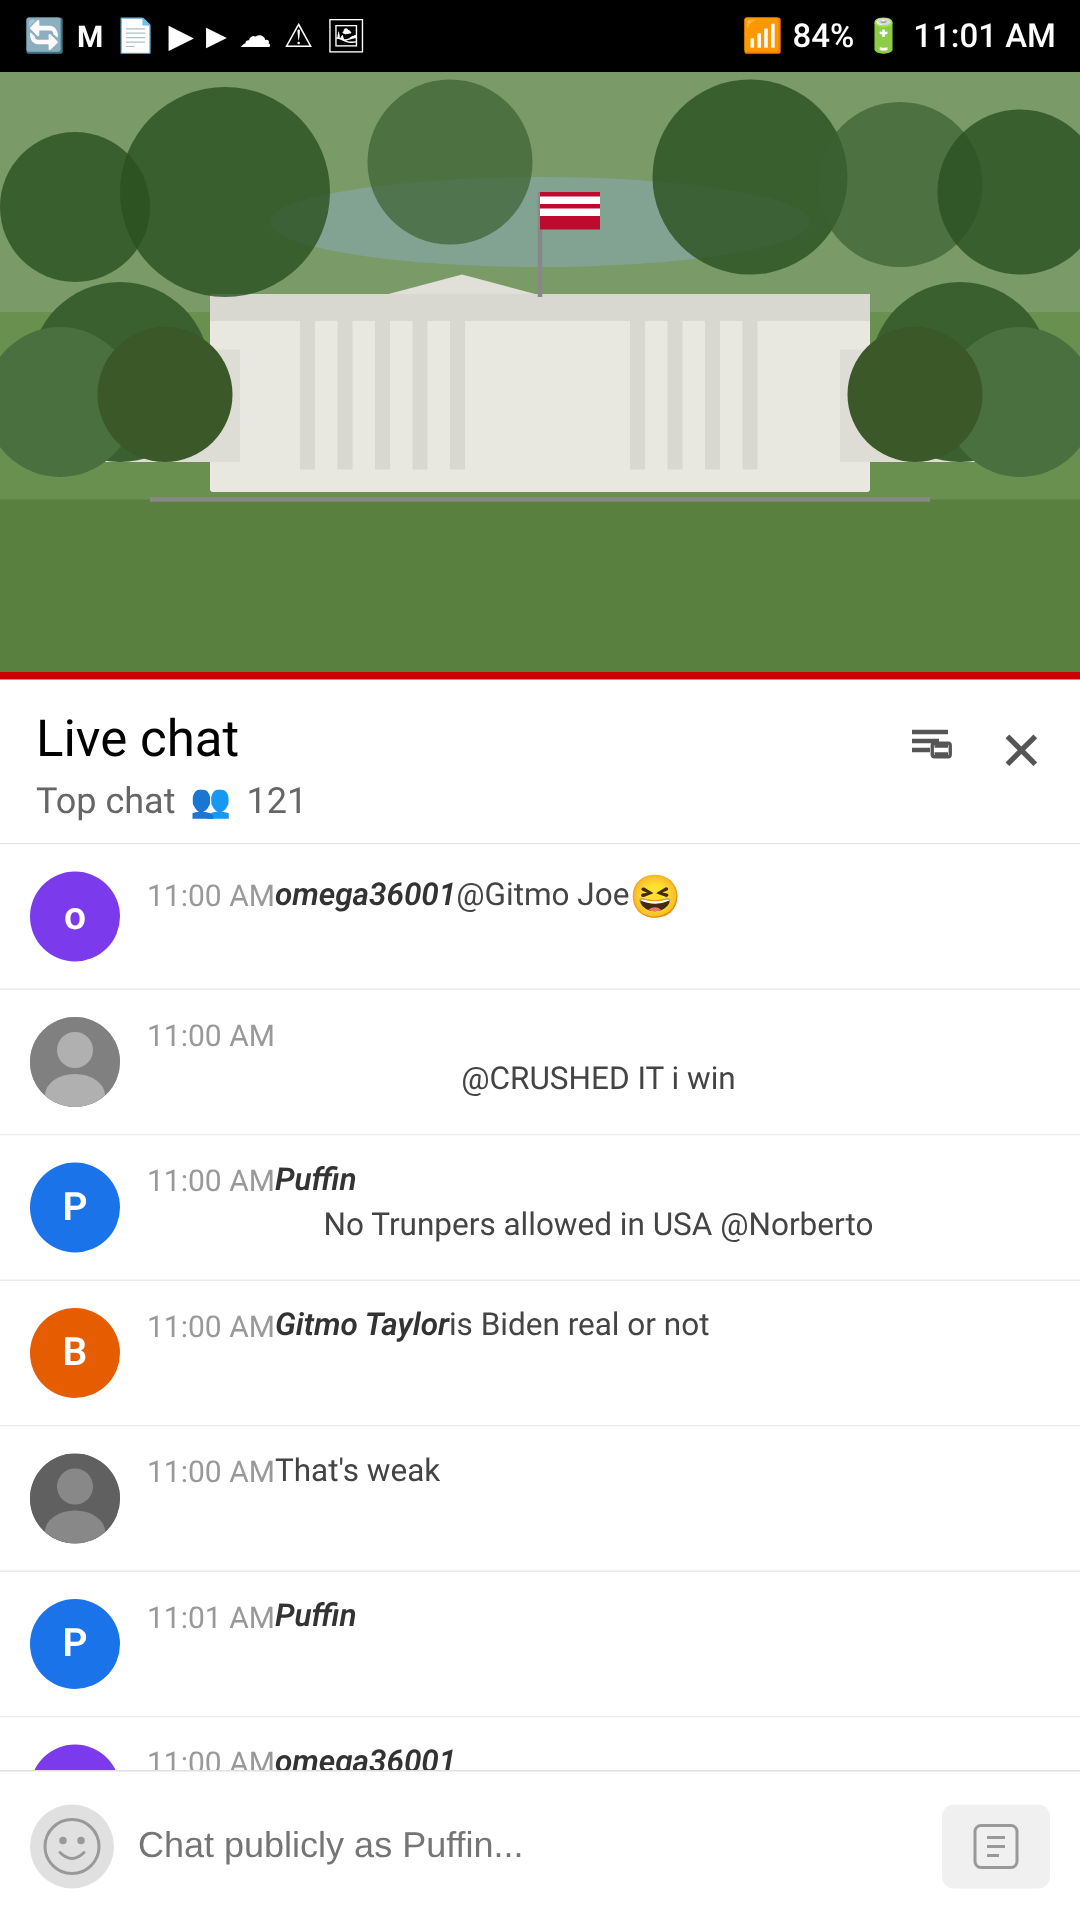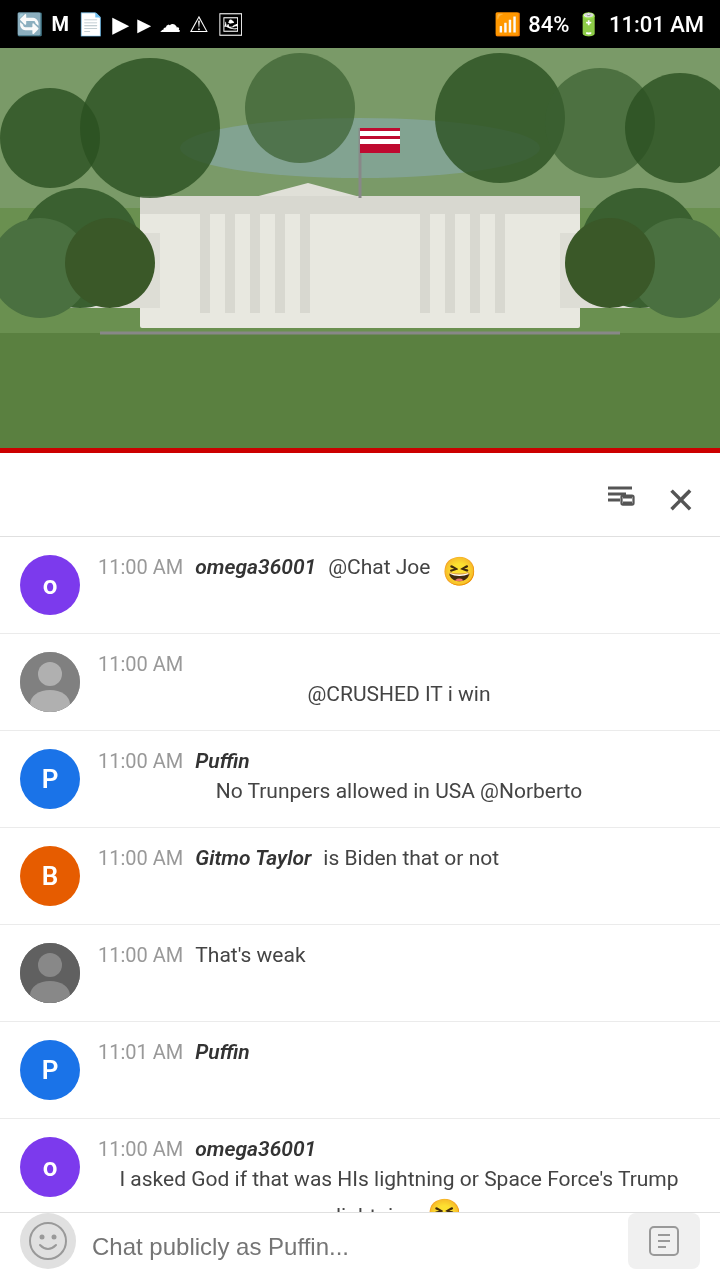--- a/index.html
+++ b/index.html
@@ -137,21 +137,22 @@
     }
     .avatar-purple { background: #7c3aed; }
     .avatar-blue { background: #1a73e8; }
     .avatar-orange { background: #e65c00; }
 
     .message-content {
       flex: 1;
     }
     .message-meta {
       display: flex;
-      gap: 12px;
+      align-items: center;
+      gap: 0;
       flex-wrap: wrap;
     }
     .message-time {
       font-size: 20px;
       color: #999;
     }
     .message-author {
       font-size: 21px;
       font-weight: 600;
       color: #333;
@@ -172,24 +173,25 @@
     .message-emoji {
       font-size: 28px;
       display: inline;
     }
 
     
     .chat-input-bar {
       position: fixed;
       bottom: 0;
       width: 720px;
-      height: 68px;
+      height: 100px;
       background: #fff;
       border-top: 1px solid #e0e0e0;
       display: flex;
+      align-items: center;
       padding: 0 20px;
       gap: 16px;
     }
     .input-emoji-btn {
       width: 56px;
       height: 56px;
       border-radius: 50%;
       background: #e0e0e0;
       display: flex;
       align-items: center;
@@ -303,20 +305,26 @@
     <circle cx="600" cy="75" r="55" fill="#3a6030" opacity="0.7"></circle>
     <circle cx="50" cy="90" r="50" fill="#2a5020" opacity="0.8"></circle>
     <circle cx="680" cy="80" r="55" fill="#2a5020" opacity="0.8"></circle>
   </svg>
 </div>
 
 <div class="progress-bar"></div>
 
 <div class="chat-header">
   <div class="chat-header-left">
+    <div class="chat-title">Live chat</div>
+    <div class="chat-subtitle">
+      <span style="cursor:pointer;">Top chat</span>
+      <span class="people-icon">👥</span>
+      <span>121</span>
+    </div>
   </div>
   <div class="chat-header-right">
     <div class="filter-icon">
       <svg width="36" height="36" viewBox="0 0 24 24" fill="none" stroke="#555" stroke-width="2">
         <line x1="4" y1="6" x2="20" y2="6"></line>
         <line x1="4" y1="10" x2="16" y2="10"></line>
         <line x1="4" y1="14" x2="12" y2="14"></line>
         <line x1="14" y1="12" x2="20" y2="12"></line>
         <line x1="14" y1="16" x2="20" y2="16"></line>
         <rect x="13" y="11" width="8" height="6" rx="1" stroke="#555" stroke-width="1.5" fill="none"></rect>
@@ -328,21 +336,21 @@
 
 <div class="content-area">
   <div class="chat-messages">
 
     <div class="chat-message">
       <div class="avatar avatar-purple">o</div>
       <div class="message-content">
         <div class="message-meta">
           <span class="message-time">11:00 AM</span>
           <span class="message-author">omega36001</span>
-          <span class="inline-message">@Chat Joe</span>
+          <span class="inline-message">@Gitmo Joe</span>
           <span class="message-emoji">😆</span>
         </div>
       </div>
     </div>
 
     <div class="chat-message">
       <div class="avatar" style="background:#9e9e9e; overflow:hidden;">
         <svg viewBox="0 0 60 60" xmlns="http://www.w3.org/2000/svg" width="60" height="60">
           <rect width="60" height="60" fill="#808080"></rect>
           <circle cx="30" cy="22" r="12" fill="#b0b0b0"></circle>
@@ -367,21 +375,21 @@
         <div class="message-text">No Trunpers allowed in USA @Norberto</div>
       </div>
     </div>
 
     <div class="chat-message">
       <div class="avatar avatar-orange">B</div>
       <div class="message-content">
         <div class="message-meta">
           <span class="message-time">11:00 AM</span>
           <span class="message-author">Gitmo Taylor</span>
-          <span class="inline-message">is Biden that or not</span>
+          <span class="inline-message">is Biden real or not</span>
         </div>
       </div>
     </div>
 
     <div class="chat-message">
       <div class="avatar" style="background:#707070; overflow:hidden;">
         <svg viewBox="0 0 60 60" xmlns="http://www.w3.org/2000/svg" width="60" height="60">
           <rect width="60" height="60" fill="#606060"></rect>
           <circle cx="30" cy="22" r="12" fill="#888"></circle>
           <ellipse cx="30" cy="52" rx="20" ry="14" fill="#888"></ellipse>

